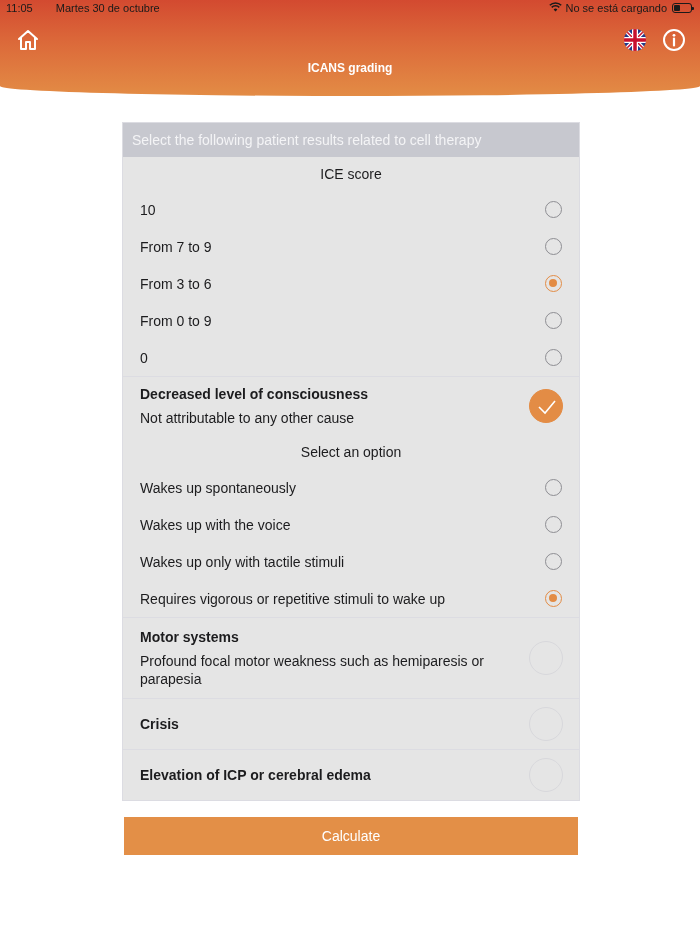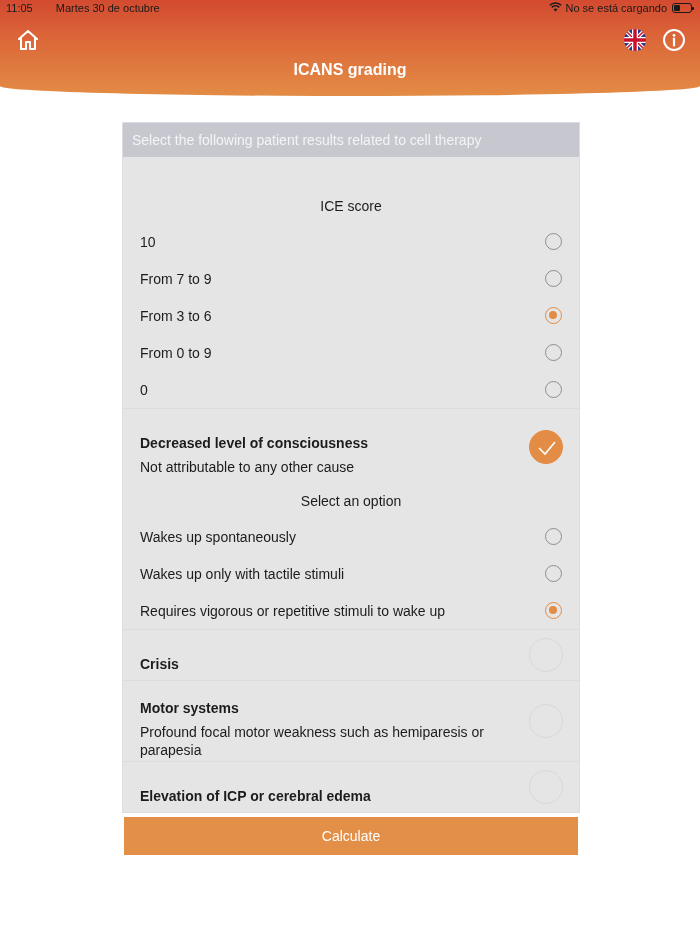--- a/index.html
+++ b/index.html
@@ -16,38 +16,38 @@
   .status-left { position: absolute; left: 6px; top: 0; }
   .status-left .time { margin-right: 20px; }
   .status-right { position: absolute; right: 8px; top: 0; display: flex; align-items: center; gap: 3px; }
   .battery { width: 20px; height: 10px; border: 1px solid #1a1a1a; border-radius: 3px; position: relative; margin-left: 2px; }
   .battery::before { content: ""; position: absolute; left: 1px; top: 1px; width: 6px; height: 6px; background: #1a1a1a; border-radius: 1px; }
   .battery::after { content: ""; position: absolute; right: -3px; top: 3px; width: 2px; height: 3px; background: #1a1a1a; border-radius: 0 1px 1px 0; }
 
   .home-btn { position: absolute; left: 16px; top: 28px; width: 24px; height: 24px; cursor: pointer; }
   .flag-btn { position: absolute; left: 624px; top: 29px; width: 22px; height: 22px; border-radius: 50%; overflow: hidden; cursor: pointer; }
   .info-btn { position: absolute; left: 662px; top: 28px; width: 24px; height: 24px; cursor: pointer; }
-  .title { position: absolute; top: 61px; left: 0; width: 700px; text-align: center; color: #fff; font-weight: bold; font-size: 16px; }
+  .title { position: absolute; top: 61px; left: 0; width: 700px; text-align: center; color: #fff; font-weight: bold; font-size: 12px; }
 
   .card { position: absolute; left: 122px; top: 122px; width: 458px; border: 1px solid #dcdce2; background: #e5e5e5; }
   .card-head { background: #c7c8cf; height: 34px; line-height: 34px; padding-left: 9px; color: #f4f4f6; font-size: 14px; }
 
   .section { border-bottom: 1px solid #dcdce2; }
   .section:last-child { border-bottom: none; }
-  .sub-title { text-align: center; font-size: 14px; height: 34px; line-height: 34px; margin-top: 32px; }
+  .sub-title { text-align: center; font-size: 14px; height: 34px; line-height: 34px; }
   .opt { height: 37px; display: flex; align-items: center; justify-content: space-between; padding: 0 17px 0 17px; font-size: 14px; cursor: pointer; }
   .radio { width: 17px; height: 17px; border: 1.5px solid #8e8e93; border-radius: 50%; position: relative; flex: none; }
   .radio.on { border-color: #e38c45; }
   .radio.on::after { content: ""; position: absolute; left: 3px; top: 3px; width: 8px; height: 8px; border-radius: 50%; background: #e38c45; }
 
   .toggle-row { display: flex; justify-content: space-between; align-items: center; padding: 0 16px 0 17px; }
   .big-circle { width: 34px; height: 34px; border-radius: 50%; border: 1px solid #d8d8dc; flex: none; cursor: pointer; position: relative; }
   .big-circle.on { background: #e38c45; border-color: #e38c45; }
   .big-circle.on svg { position: absolute; left: 7px; top: 8px; }
-  .label-bold { font-weight: bold; font-size: 14px; margin-top: 17px; }
+  .label-bold { font-weight: bold; font-size: 14px; }
   .label-sub { font-size: 14px; }
 
   .calc-btn { position: absolute; left: 124px; top: 817px; width: 454px; height: 38px; background: #e38f47; color: #fff; font-size: 14px; text-align: center; line-height: 38px; cursor: pointer; }
 </style>
 </head>
 <body>
 
 <div class="header">
   <div class="statusbar">
     <div class="status-left">
@@ -132,47 +132,51 @@
             <path d="M2 9 L8 15 L18 3" stroke="#fff" stroke-width="1.6" fill="none"></path>
           </svg>
       </div>
     </div>
     <div class="sub-title" style="margin-top:9px;">Select an option</div>
     <div class="opt">
       <span>Wakes up spontaneously</span>
       <span class="radio"></span>
     </div>
     <div class="opt">
+      <span>Wakes up with the voice</span>
+      <span class="radio"></span>
+    </div>
+    <div class="opt">
       <span>Wakes up only with tactile stimuli</span>
       <span class="radio"></span>
     </div>
     <div class="opt">
       <span>Requires vigorous or repetitive stimuli to wake up</span>
       <span class="radio on"></span>
-    </div>
-  </div>
-
-  <div class="section">
-    <div class="toggle-row" style="height:50px;">
-      <div class="label-bold">Crisis</div>
-      <div class="big-circle"></div>
     </div>
   </div>
 
   <div class="section">
     <div class="toggle-row" style="height:80px;">
       <div style="width:370px;">
         <div class="label-bold">Motor systems</div>
         <div class="label-sub" style="margin-top:7px; line-height:18px;">Profound focal motor weakness such as hemiparesis or parapesia</div>
       </div>
       <div class="big-circle"></div>
     </div>
   </div>
 
   <div class="section">
     <div class="toggle-row" style="height:50px;">
+      <div class="label-bold">Crisis</div>
+      <div class="big-circle"></div>
+    </div>
+  </div>
+
+  <div class="section">
+    <div class="toggle-row" style="height:50px;">
       <div class="label-bold">Elevation of ICP or cerebral edema</div>
       <div class="big-circle"></div>
     </div>
   </div>
 </div>
 
 <div class="calc-btn">Calculate</div>
 
 </body></html>

